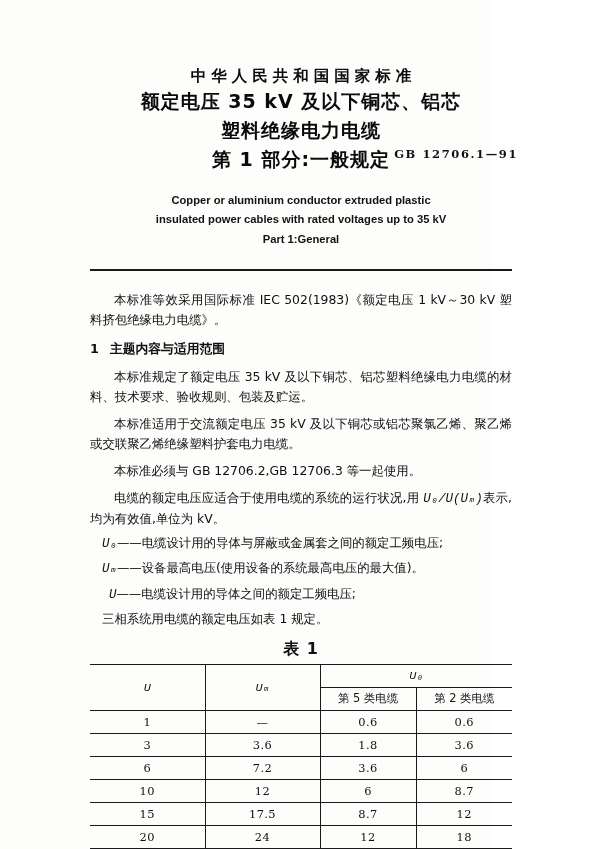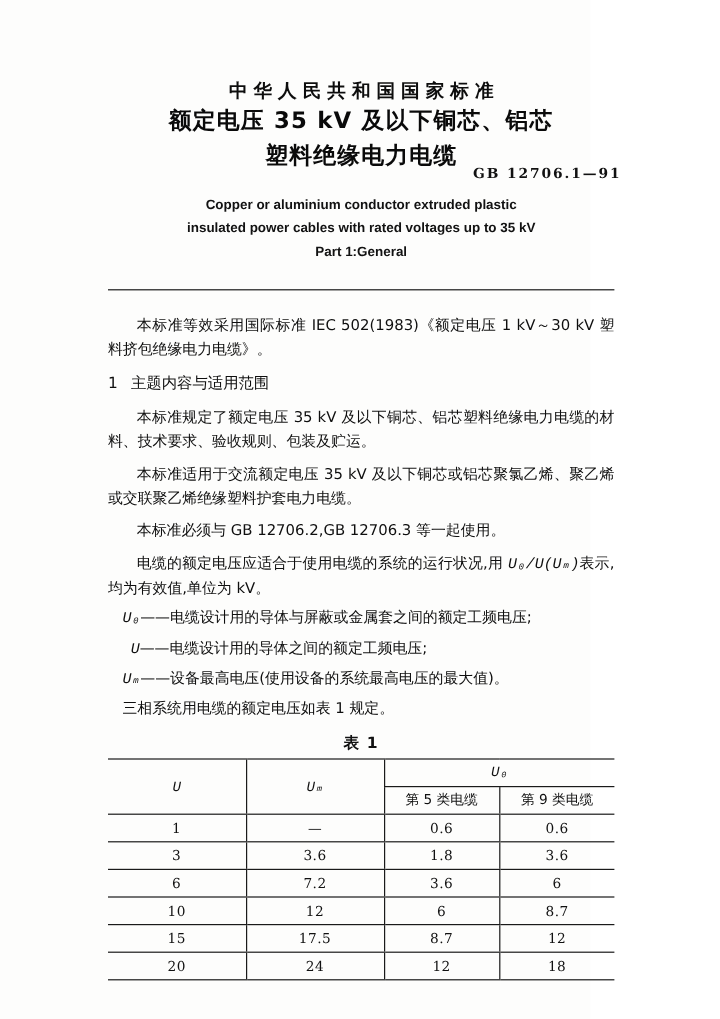--- a/index.html
+++ b/index.html
@@ -46,21 +46,21 @@
   .title-line {
     font-size: 19px;
     font-weight: bold;
     letter-spacing: 1px;
     line-height: 1.52;
     color: #0a0a0a;
   }
   .std-no {
     position: absolute;
     right: -6px;
-    top: 50px;
+    top: 60px;
     font-size: 11.5px;
     font-weight: bold;
     letter-spacing: 1.6px;
     font-family: "DejaVu Serif", "Liberation Serif", serif;
     white-space: nowrap;
   }
   .eng-block {
     margin-top: 17px;
     text-align: center;
     font-family: Liberation Sans, sans-serif;
@@ -87,42 +87,42 @@
   }
   .p {
     margin: 0;
     padding-top: 7px;
     text-align: justify;
   }
   .p-indent { text-indent: 24px; }
   .sec-head {
     margin: 0;
     padding-top: 9px;
-    font-weight: normal;
+    font-weight: bold;
     font-size: 12.8px;
   }
   .sec-head .num { margin-right: 11px; }
   .defline {
     margin: 0;
     padding-top: 4px;
     text-indent: 12px;
   }
   .defline.pad2 { text-indent: 19px; }
   .nowrap { white-space: nowrap; }
 
   var, .ital {
     font-family: Liberation Mono, monospace;
     font-style: italic;
   }
 
   
   .table-wrap { margin-top: 10px; position: relative; }
   .tbl-caption {
     text-align: center;
-    font-size: 13px;
+    font-size: 16px;
     font-weight: bold;
     letter-spacing: 1px;
   }
   table.t1 {
     border-collapse: collapse;
     width: 422px;
     margin-top: 4px;
     font-size: 11.6px;
   }
   table.t1 td, table.t1 th {
@@ -149,20 +149,21 @@
 <body>
 
 <div class="page">
   <div class="content">
 
     <div class="masthead">中华人民共和国国家标准</div>
 
     <div class="title-block">
       <div class="title-line">额定电压 35 kV 及以下铜芯、铝芯</div>
       <div class="title-line">塑料绝缘电力电缆</div>
+      <div class="title-line">第 1 部分:一般规定</div>
       <div class="std-no">GB 12706.1—91</div>
     </div>
 
     <div class="eng-block">
       <div>Copper or aluminium conductor extruded plastic</div>
       <div>insulated power cables with rated voltages up to 35 kV</div>
       <div>Part 1:General</div>
     </div>
 
     <div class="rule rule-top"></div>
@@ -178,23 +179,23 @@
       <p class="p p-indent">本标准规定了额定电压 35 kV 及以下铜芯、铝芯塑料绝缘电力电缆的材料、技术要求、验收规则、包装及贮运。</p>
 
       <p class="p p-indent">本标准适用于交流额定电压 35 kV 及以下铜芯或铝芯聚氯乙烯、聚乙烯或交联聚乙烯绝缘塑料护套电力电缆。</p>
 
       <p class="p p-indent">本标准必须与 GB 12706.2,GB 12706.3 等一起使用。</p>
 
       <p class="p p-indent"><span>电缆的额定电压应适合于使用电缆的系统的运行状况,用 </span><span class="ital nowrap">U₀/U(Uₘ)</span><span>表示,均为有效值,单位为 kV。</span></p>
 
       <p class="defline"><span class="ital">U₀</span><span>——电缆设计用的导体与屏蔽或金属套之间的额定工频电压;</span></p>
 
+      <p class="defline"><span class="ital">Uₘ</span><span>——设备最高电压(使用设备的系统最高电压的最大值)。</span></p>
+
       <p class="defline pad2"><span class="ital">U</span><span>——电缆设计用的导体之间的额定工频电压;</span></p>
-
-      <p class="defline"><span class="ital">Uₘ</span><span>——设备最高电压(使用设备的系统最高电压的最大值)。</span></p>
 
       <p class="defline">三相系统用电缆的额定电压如表 1 规定。</p>
     </div>
 
     <div class="table-wrap">
       <div class="tbl-caption">表 1</div>
 
       <table class="t1">
         <colgroup>
           <col style="width:115px">
@@ -209,21 +210,21 @@
             </th>
             <th class="bt bb bl hdr-cell" rowspan="2">
               <span class="ital">Uₘ</span>
             </th>
             <th class="bt bb bl hdr-cell" colspan="2">
               <span class="ital">U₀</span>
             </th>
           </tr>
           <tr>
             <th class="bb bl hdr-cn">第 5 类电缆</th>
-            <th class="bb bl hdr-cn">第 9 类电缆</th>
+            <th class="bb bl hdr-cn">第 2 类电缆</th>
           </tr>
         </thead>
         <tbody>
           <tr>
             <td class="bb cell-num">1</td>
             <td class="bb bl cell-num">—</td>
             <td class="bb bl cell-num">0.6</td>
             <td class="bb bl cell-num">0.6</td>
           </tr>
           <tr>

